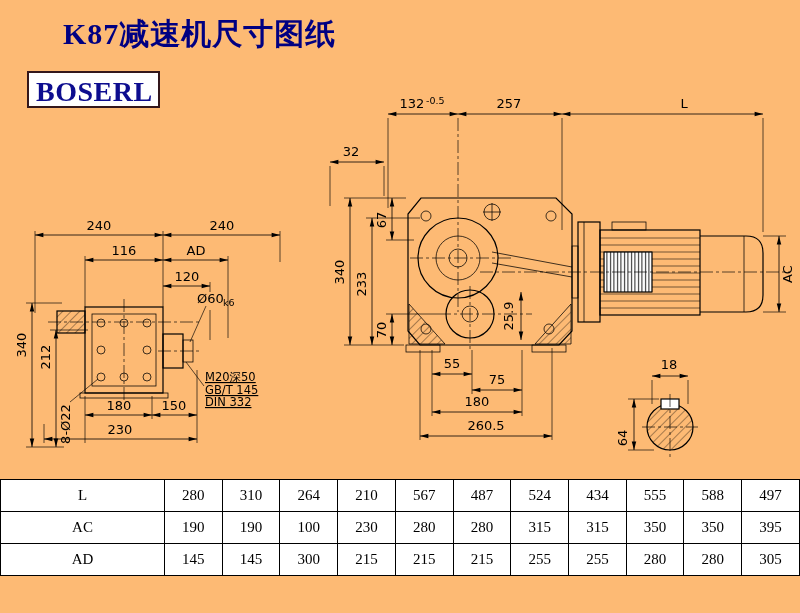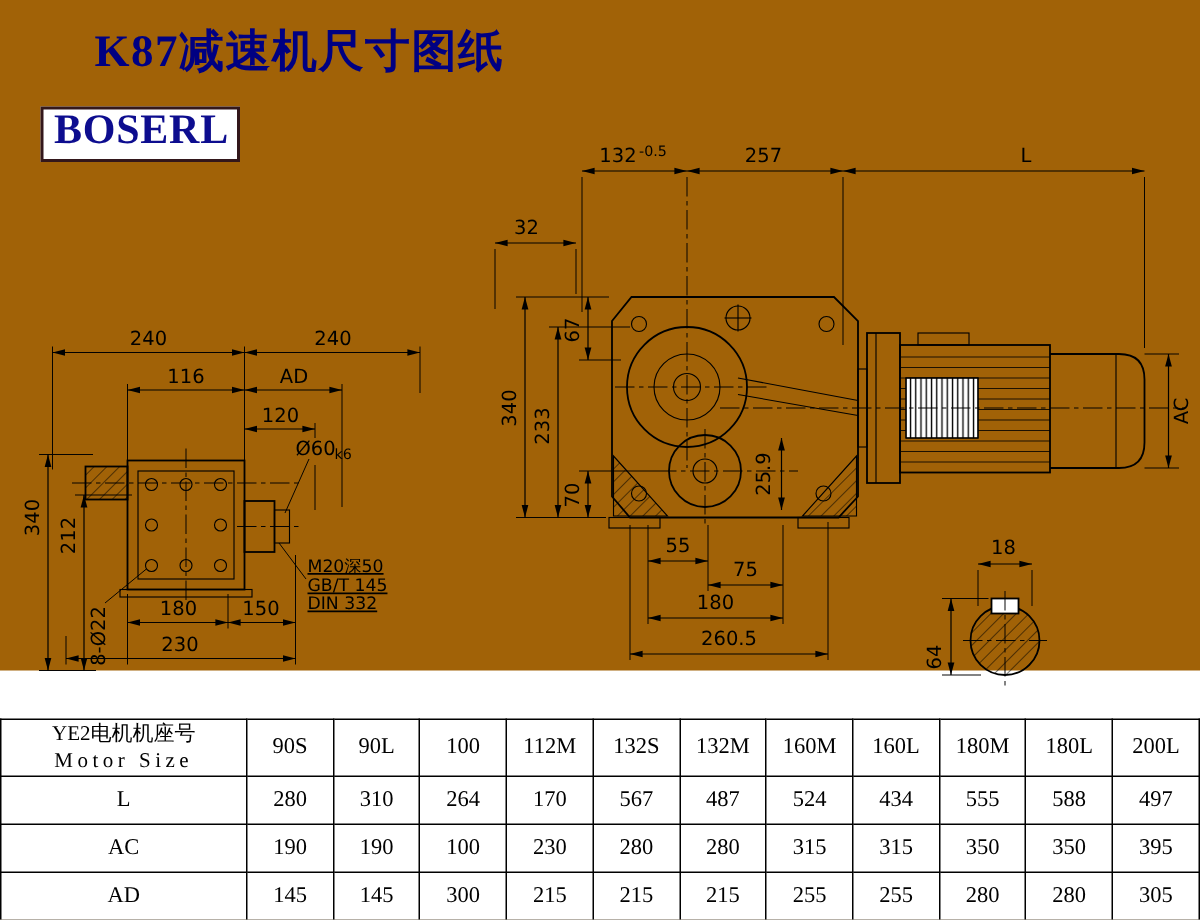--- a/index.html
+++ b/index.html
@@ -1,19 +1,19 @@
 <!DOCTYPE html>
 <html><head>
 <meta charset="utf-8">
 <style>
   *{margin:0;padding:0;box-sizing:border-box}
   html,body{width:800px;height:613px;background:#fff;overflow:hidden;font-family:"Liberation Sans",sans-serif}
-  .stage{position:relative;width:800px;height:447px;background:#a16207}
+  .stage{position:relative;width:800px;height:613px;background:#fdba74}
   .title{position:absolute;left:63px;top:14px;font-family:"Liberation Serif",serif;font-weight:700;font-size:30px;color:#000082;letter-spacing:1px;white-space:nowrap}
-  .brand{position:absolute;left:27px;top:71px;width:133px;height:37px;border:2px solid #33171b;background:#fff;display:flex;align-items:flex-start;padding-left:7px}
+  .brand{position:absolute;left:27px;top:71px;width:133px;height:37px;border:2px solid #33171b;background:#fff;display:flex;align-items:flex-end;padding-left:7px}
   .brand span{font-family:"Liberation Serif",serif;font-weight:700;font-size:28px;color:#0d0d8f;line-height:1;letter-spacing:.5px}
   svg.draw{position:absolute;left:0;top:0}
   
   .s1{stroke:#000;stroke-width:1.2;fill:none}
   .s0{stroke:#000;stroke-width:.75;fill:none}
   .fin{stroke:#000;stroke-width:.55;fill:none}
   .ext{stroke:#000;stroke-width:.65;fill:none}
   .dim{stroke:#000;stroke-width:.8;fill:none;marker-start:url(#ar);marker-end:url(#ar)}
   .cl{stroke:#000;stroke-width:.65;fill:none;stroke-dasharray:13 3 3 3}
   .dt{font-family:"DejaVu Sans",sans-serif;font-size:13px;fill:#000}
@@ -262,43 +262,26 @@
         <col>
         <col>
         <col>
         <col>
         <col>
         <col>
         <col>
         <col>
     </colgroup>
     <tbody>
-      <tr class="hd">
-        <th>
-          <div class="cn">YE2电机机座号</div>
-          <div class="en">Motor Size</div>
-        </th>
-        <th>90S</th>
-        <th>90L</th>
-        <th>100</th>
-        <th>112M</th>
-        <th>132S</th>
-        <th>132M</th>
-        <th>160M</th>
-        <th>160L</th>
-        <th>180M</th>
-        <th>180L</th>
-        <th>200L</th>
-      </tr>
       <tr class="vr">
         <td>L</td>
         <td>280</td>
         <td>310</td>
         <td>264</td>
-        <td>170</td>
+        <td>210</td>
         <td>567</td>
         <td>487</td>
         <td>524</td>
         <td>434</td>
         <td>555</td>
         <td>588</td>
         <td>497</td>
       </tr>
       <tr class="vr">
         <td>AC</td>

